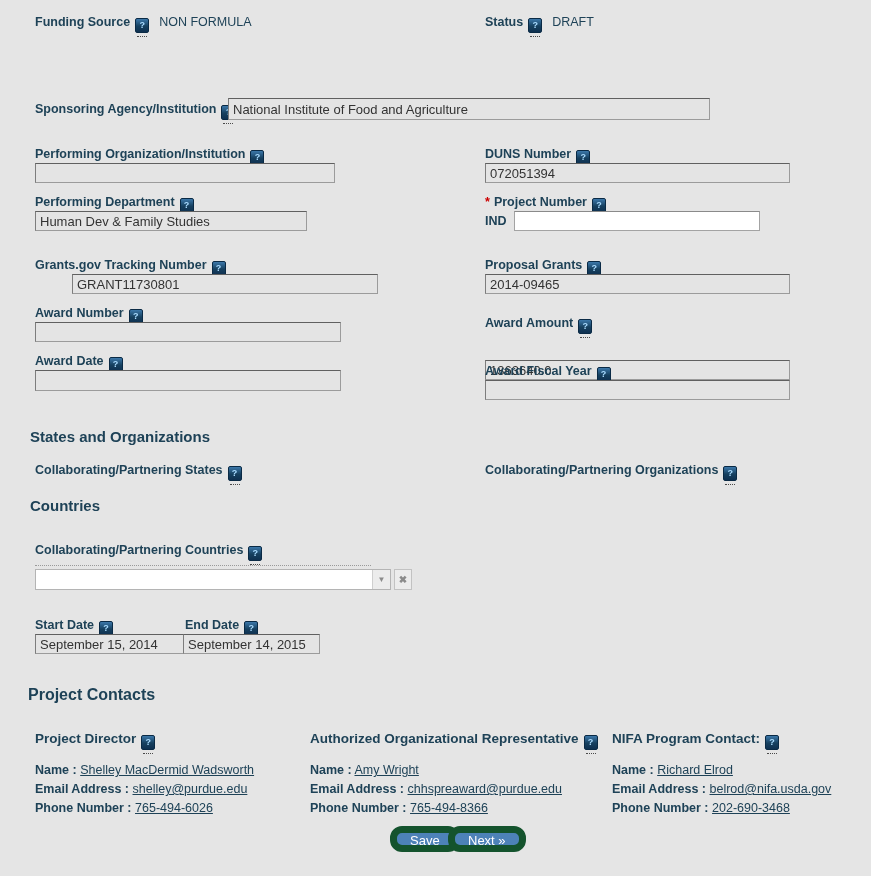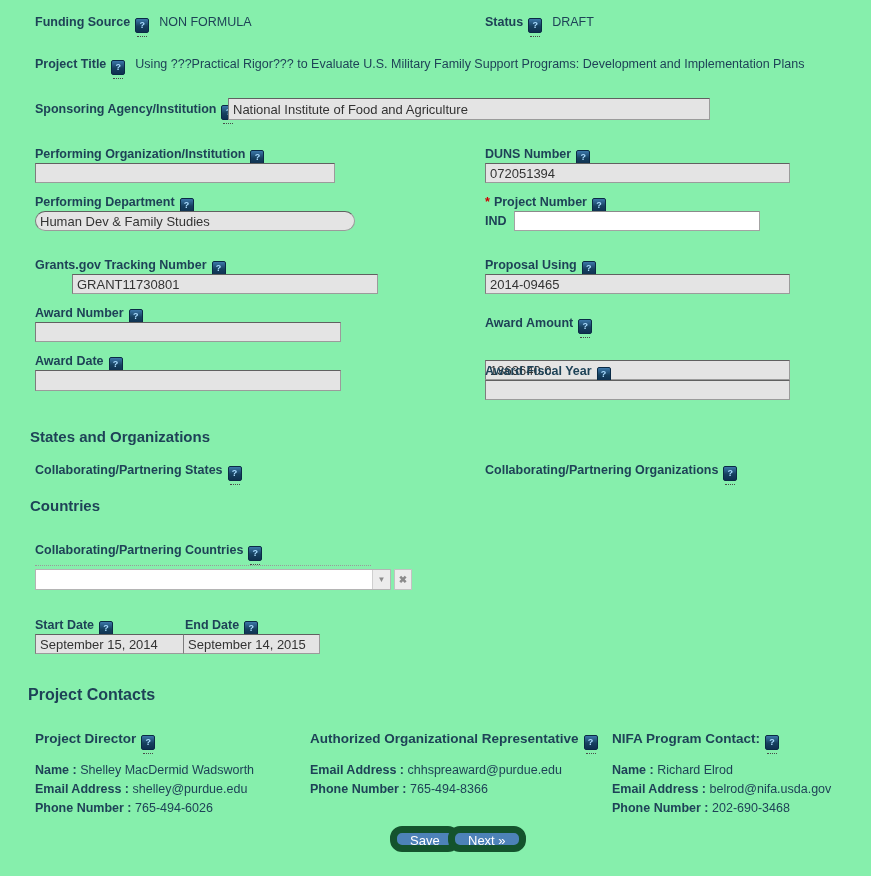--- a/index.html
+++ b/index.html
@@ -1,16 +1,16 @@
 <!DOCTYPE html>
 <html><head>
 <meta charset="utf-8">
 <style>
   html,body { margin:0; padding:0; background:#fff; font-family:"Liberation Sans",sans-serif; }
-  .page { position:relative; width:871px; height:876px; background:#86efac; overflow:hidden; }
+  .page { position:relative; width:871px; height:876px; background:#e5e5e5; overflow:hidden; }
   .abs { position:absolute; }
   .label { font-size:12.5px; font-weight:bold; color:#1e4257; white-space:nowrap; }
   .inline-value { font-size:12.5px; font-weight:normal; color:#1e4257; margin-left:10px; }
   .req { color:#cc0000; font-weight:bold; margin-right:4px; }
   .help { display:inline-block; width:12px; height:13px; margin-left:5px; position:relative;
           background:linear-gradient(180deg,#3c78aa 0%,#16405f 55%,#0e3050 100%);
           border:1px solid #0a2a45; border-radius:2px; color:#aadcff; font-size:9px;
           line-height:13px; text-align:center; font-weight:bold; vertical-align:-2px; cursor:pointer; }
   .help::after { content:""; position:absolute; left:1px; right:1px; bottom:-5px; border-bottom:1px dotted #4a4a4a; }
   .tinput { position:absolute; box-sizing:border-box; height:20px; background:#e4e4e4;
@@ -26,55 +26,52 @@
   .combo-arrow { width:18px; border:none; border-left:1px solid #cfcfcf; background:#ececec;
                  color:#8b8b8b; font-size:8px; line-height:1; cursor:pointer; padding:0; }
   .clear-btn { position:absolute; left:394px; top:569px; width:18px; height:21px; box-sizing:border-box;
                border:1px solid #c2c2c2; background:#ececec; color:#8b8b8b; font-size:10px;
                font-weight:bold; line-height:1; cursor:pointer; padding:0; }
   .contact { position:absolute; top:731px; }
   .contact-title { font-size:13.5px; font-weight:bold; color:#1e4257; white-space:nowrap; }
   .contact-lines { margin-top:13px; }
   .cline { font-size:12.5px; color:#1e4257; margin-bottom:5px; white-space:nowrap; }
   .cl { font-weight:bold; }
-  .cv { font-weight:normal; }
+  .cv { font-weight:normal;text-decoration:underline; }
   .action-btn { position:absolute; height:26px; background:#4d82b8; color:#ffffff;
                 border:7px solid #14532d; border-radius:12px; font-family:"Liberation Sans",sans-serif;
                 font-size:13px; font-weight:normal; padding:0 13px; cursor:pointer; }
 </style>
 </head>
 <body>
 
 <div class="page">
 
   <div class="abs label" style="left:35px;top:15px">
     <span>Funding Source</span><span class="help">?</span><span class="inline-value">NON FORMULA</span>
   </div>
   <div class="abs label" style="left:485px;top:15px">
     <span>Status</span><span class="help">?</span><span class="inline-value">DRAFT</span>
   </div>
 
-  <div class="abs label" style="left:35px;top:57px">
-    <span>Project Title</span><span class="help">?</span><span class="inline-value">Using ???Practical Rigor??? to Evaluate U.S. Military Family Support Programs: Development and Implementation Plans</span>
-  </div>
 
   <div class="abs label" style="left:35px;top:102px">
     <span>Sponsoring Agency/Institution</span><span class="help">?</span>
   </div>
   <input class="tinput" style="left: 228px; top: 98px; width: 482px; height: 22px;" readonly="" value="National Institute of Food and Agriculture">
 
   <div class="abs label" style="left:35px;top:147px">
     <span>Performing Organization/Institution</span><span class="help">?</span>
   </div>
   <input class="tinput" style="left: 35px; top: 163px; width: 300px;" readonly="" value="">
 
   <div class="abs label" style="left:35px;top:195px">
     <span>Performing Department</span><span class="help">?</span>
   </div>
-  <input class="tinput" style="left: 35px; top: 211px; width: 320px; border-radius: 10px;" readonly="" value="Human Dev &amp; Family Studies">
+  <input class="tinput" style="left: 35px; top: 211px; width: 272px;" readonly="" value="Human Dev &amp; Family Studies">
 
   <div class="abs label" style="left:35px;top:258px">
     <span>Grants.gov Tracking Number</span><span class="help">?</span>
   </div>
   <input class="tinput" style="left: 35px; top: 274px; width: 306px; margin-left: 37px;" readonly="" value="GRANT11730801">
 
   <div class="abs label" style="left:35px;top:306px">
     <span>Award Number</span><span class="help">?</span>
   </div>
   <input class="tinput" style="left: 35px; top: 322px; width: 306px;" readonly="" value="">
@@ -89,21 +86,21 @@
   </div>
   <input class="tinput" style="left: 485px; top: 163px; width: 305px;" readonly="" value="072051394">
 
   <div class="abs label" style="left:485px;top:195px">
     <span class="req">*</span><span>Project Number</span><span class="help">?</span>
   </div>
   <div class="abs label" style="left:485px;top:214px"><span>IND</span></div>
   <input class="tinput white" style="left: 514px; top: 211px; width: 246px;" value="">
 
   <div class="abs label" style="left:485px;top:258px">
-    <span>Proposal Using</span><span class="help">?</span>
+    <span>Proposal Grants</span><span class="help">?</span>
   </div>
   <input class="tinput" style="left: 485px; top: 274px; width: 305px;" readonly="" value="2014-09465">
 
   <div class="abs label" style="left:485px;top:316px">
     <span>Award Amount</span><span class="help">?</span>
   </div>
   <input class="tinput" style="left: 485px; top: 332px; width: 305px; margin-top: 28px;" readonly="" value="1363640.0">
 
   <div class="abs label" style="left:485px;top:364px">
     <span>Award Fiscal Year</span><span class="help">?</span>
@@ -147,20 +144,21 @@
     <div class="contact-lines">
       <div class="cline"><span class="cl">Name :</span> <span class="cv">Shelley MacDermid Wadsworth</span></div>
       <div class="cline"><span class="cl">Email Address :</span> <span class="cv">shelley@purdue.edu</span></div>
       <div class="cline"><span class="cl">Phone Number :</span> <span class="cv">765-494-6026</span></div>
     </div>
   </div>
 
   <div class="contact" style="left:310px">
     <div class="contact-title"><span>Authorized Organizational Representative</span><span class="help">?</span></div>
     <div class="contact-lines">
+      <div class="cline"><span class="cl">Name :</span> <span class="cv">Amy Wright</span></div>
       <div class="cline"><span class="cl">Email Address :</span> <span class="cv">chhspreaward@purdue.edu</span></div>
       <div class="cline"><span class="cl">Phone Number :</span> <span class="cv">765-494-8366</span></div>
     </div>
   </div>
 
   <div class="contact" style="left:612px">
     <div class="contact-title"><span>NIFA Program Contact:</span><span class="help">?</span></div>
     <div class="contact-lines">
       <div class="cline"><span class="cl">Name :</span> <span class="cv">Richard Elrod</span></div>
       <div class="cline"><span class="cl">Email Address :</span> <span class="cv">belrod@nifa.usda.gov</span></div>

